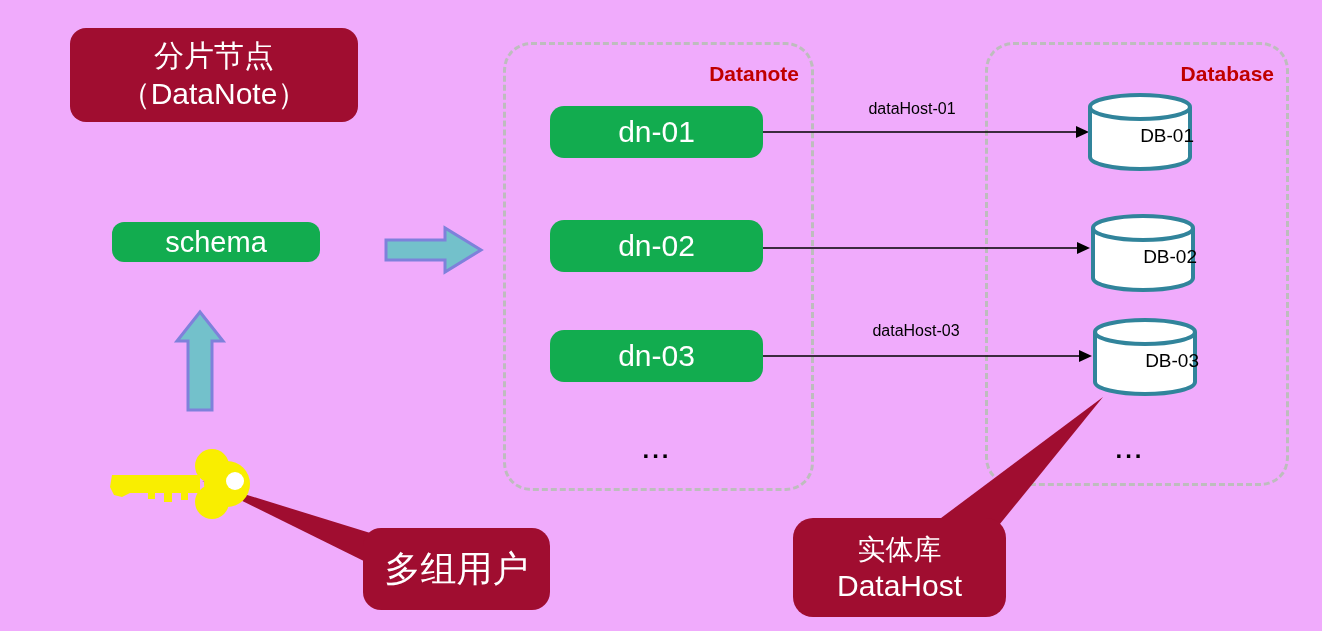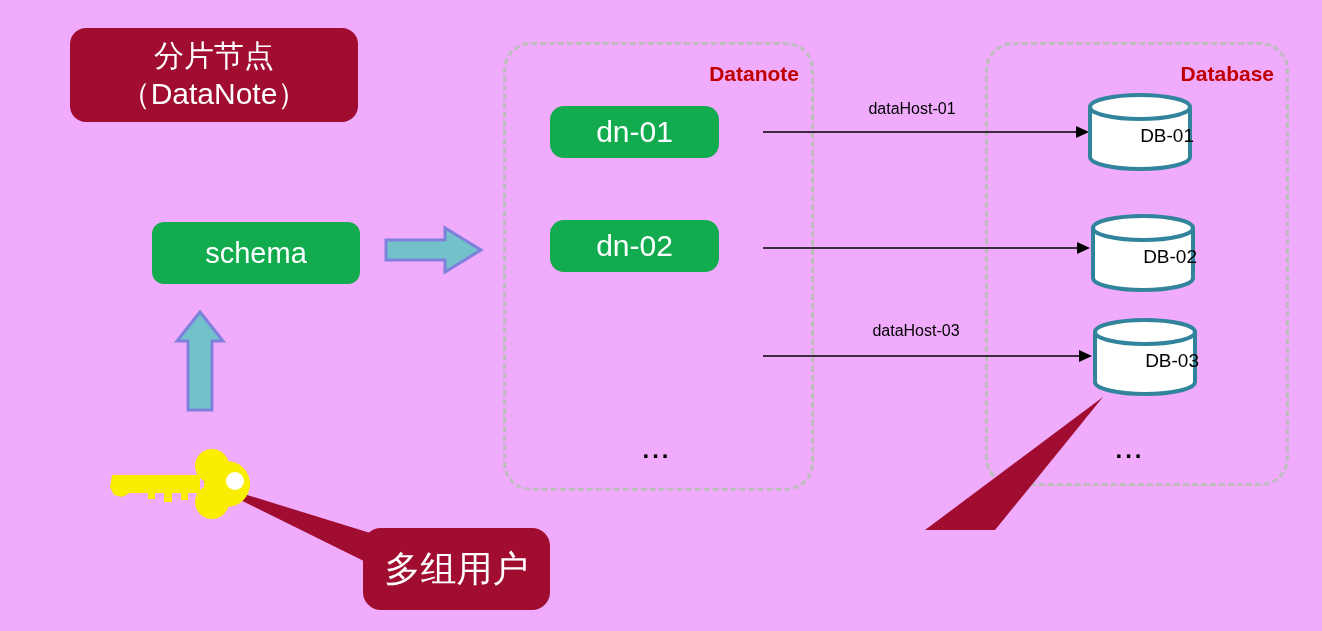--- a/index.html
+++ b/index.html
@@ -13,22 +13,22 @@
     display:flex;flex-direction:column;align-items:center;justify-content:center;
     text-align:center;z-index:3;
   }
   .title-box{left:70px;top:28px;width:288px;height:94px;border-radius:16px;font-size:30px;line-height:38px;}
   .title-box .cjk{font-family:"Liberation Serif","DejaVu Serif",serif;}
   
   .green-box{
     position:absolute;background:#12AC4F;color:#ffffff;border-radius:12px;
     display:flex;align-items:center;justify-content:center;z-index:2;
   }
-  .schema-box{left:112px;top:222px;width:208px;height:62px;font-size:29px;margin-left:40px;}
-  .dn-box{left:550px;width:169px;height:52px;font-size:30px;border-radius:14px;}
+  .schema-box{left:112px;top:222px;width:208px;height:40px;font-size:29px;}
+  .dn-box{left:550px;width:213px;height:52px;font-size:30px;border-radius:14px;}
   .dn-1{top:106px}.dn-2{top:220px}.dn-3{top:330px}
   
   .dashed-group{position:absolute;border:3px dashed #BDBDBD;border-radius:28px;z-index:0;}
   .datanote-group{left:503px;top:42px;width:305px;height:443px;}
   .database-group{left:985px;top:42px;width:298px;height:438px;}
   .group-label{position:absolute;top:17px;right:12px;color:#C00000;font-weight:bold;font-size:21px;}
   
   .conn-label{position:absolute;font-size:16px;color:#000;width:180px;text-align:center;z-index:2;}
   .conn-label-1{left:822px;top:100px}
   .conn-label-2{left:826px;top:205px}
@@ -101,20 +101,23 @@
 
   <div class="dashed-group datanote-group">
     <span class="group-label">Datanote</span>
   </div>
   <div class="green-box dn-box dn-1">
     <span>dn-01</span>
   </div>
   <div class="green-box dn-box dn-2">
     <span>dn-02</span>
   </div>
+  <div class="green-box dn-box dn-3">
+    <span>dn-03</span>
+  </div>
   <div class="ellipsis ellipsis-dn">...</div>
 
   <div class="conn-label conn-label-1">dataHost-01</div>
   <div class="conn-label conn-label-3">dataHost-03</div>
 
   <div class="dashed-group database-group">
     <span class="group-label">Database</span>
   </div>
 
   <div class="cyl cyl-1">
@@ -136,14 +139,18 @@
       <path d="M4,14 L4,64 A50,12 0 0 0 104,64 L104,14" fill="#ffffff" stroke="#31849B" stroke-width="4"></path>
       <ellipse cx="54" cy="14" rx="50" ry="12" fill="#ffffff" stroke="#31849B" stroke-width="4"></ellipse>
     </svg>
     <span class="cyl-label">DB-03</span>
   </div>
   <div class="ellipsis ellipsis-db">...</div>
 
   <div class="maroon-box users-callout">
     <span>多组用户</span>
   </div>
+  <div class="maroon-box datahost-callout">
+    <span class="cjk">实体库</span>
+    <span class="latin">DataHost</span>
+  </div>
 
 </div>
 
 </body></html>

